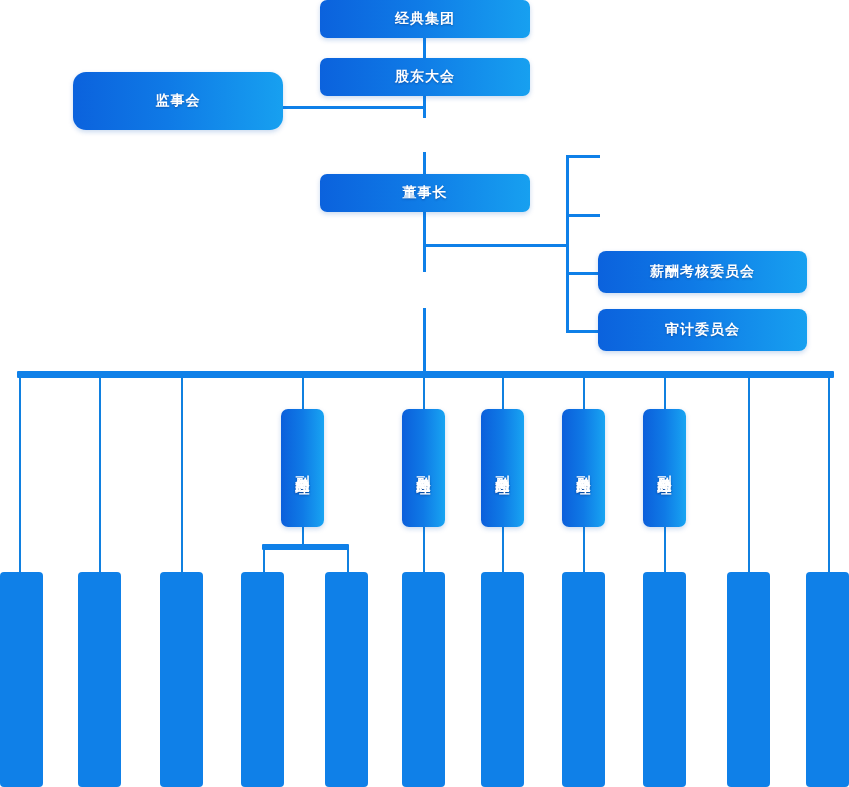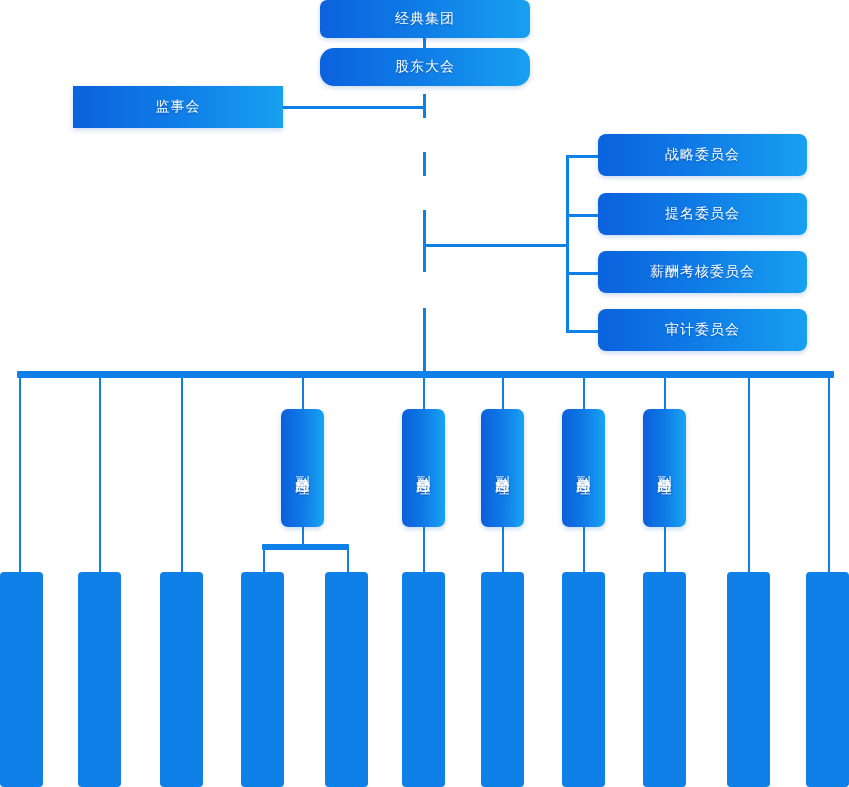--- a/index.html
+++ b/index.html
@@ -45,32 +45,32 @@
     background: linear-gradient(to right, #0b62dd 0%, #0f7ae6 45%, #17a0f0 100%);
     box-shadow: 0 2px 5px rgba(10,80,180,0.22);
     display: flex;
     align-items: center;
     justify-content: center;
     box-sizing: border-box;
   }
   .box .lbl {
     color: #ffffff;
     font-size: 14px;
-    font-weight: normal;
+    font-weight: bold;
     letter-spacing: 1px;
     text-shadow: 0 1px 2px rgba(0,40,110,0.45);
     white-space: nowrap;
   }
 
   
   .box-main { width: 210px; height: 38px; left: 320px; }
   .box-main .lbl { font-size: 14px; }
 
   
-  .box-super { width: 210px; height: 42px; left: 73px; top: 86px; border-radius: 0; }
+  .box-super { width: 210px; height: 58px; left: 73px; top: 72px; border-radius: 13px; }
 
   
   .box-comm {
     width: 209px; height: 42px; left: 598px;
     border-radius: 8px;
   }
 
   
   .box-vert {
     width: 43px; height: 118px; top: 409px;
@@ -134,34 +134,31 @@
   <div class="line vthin thin" style="left:347px; top:549px; height:24px;"></div>
 
   <div class="line vthin thin" style="left:423px; top:527px; height:46px;"></div>
   <div class="line vthin thin" style="left:502px; top:527px; height:46px;"></div>
   <div class="line vthin thin" style="left:583px; top:527px; height:46px;"></div>
   <div class="line vthin thin" style="left:664px; top:527px; height:46px;"></div>
 
   <div class="box box-main" style="top:0px;">
     <span class="lbl">经典集团</span>
   </div>
-  <div class="box box-main" style="top:48px;border-radius:14px;">
+  <div class="box box-main" style="top:58px;">
     <span class="lbl">股东大会</span>
+  </div>
+  <div class="box box-main" style="top:174px;">
+    <span class="lbl">董事长</span>
   </div>
 
   <div class="box box-super">
     <span class="lbl">监事会</span>
   </div>
 
-  <div class="box box-comm" style="top:134px;">
-    <span class="lbl">战略委员会</span>
-  </div>
-  <div class="box box-comm" style="top:193px;">
-    <span class="lbl">提名委员会</span>
-  </div>
   <div class="box box-comm" style="top:251px;">
     <span class="lbl">薪酬考核委员会</span>
   </div>
   <div class="box box-comm" style="top:309px;">
     <span class="lbl">审计委员会</span>
   </div>
 
   <div class="box box-vert" style="left:281px;">
     <span class="lbl">副总经理</span>
   </div>

